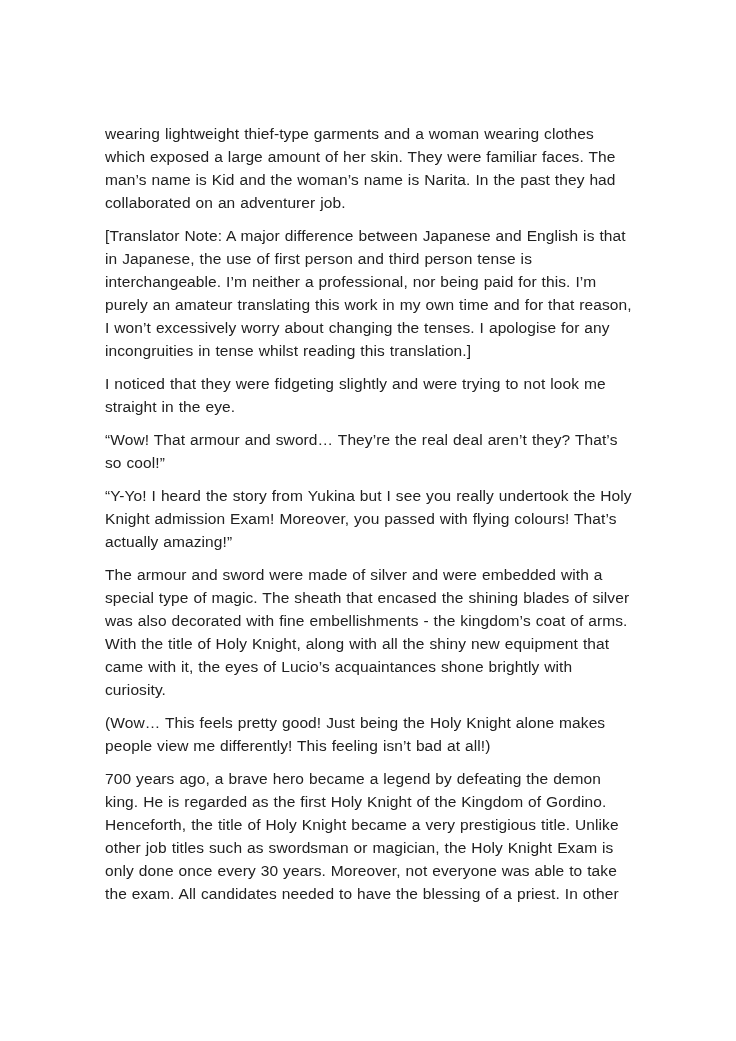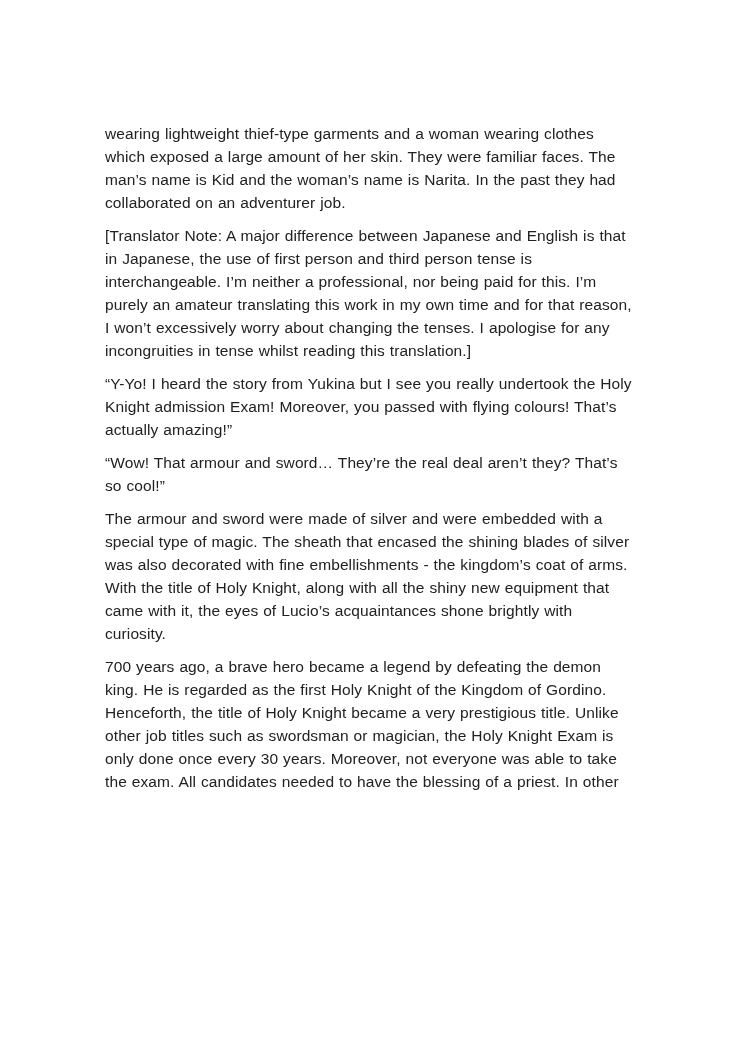--- a/index.html
+++ b/index.html
@@ -38,18 +38,20 @@
     text-align: left;
   }
 </style>
 </head>
 <body>
 
 <div class="page">
   <div class="text-column">
     <p>wearing lightweight thief-type garments and a woman wearing clothes which exposed a large amount of her skin. They were familiar faces. The man’s name is Kid and the woman’s name is Narita. In the past they had collaborated on an adventurer job.</p>
     <p>[Translator Note: A major difference between Japanese and English is that in Japanese, the use of first person and third person tense is interchangeable. I’m neither a professional, nor being paid for this. I’m purely an amateur translating this work in my own time and for that reason, I won’t excessively worry about changing the tenses. I apologise for any incongruities in tense whilst reading this translation.]</p>
+    <p>I noticed that they were fidgeting slightly and were trying to not look me straight in the eye.</p>
+    <p>“Wow! That armour and sword… They’re the real deal aren’t they? That’s so cool!”</p>
     <p>“Y-Yo! I heard the story from Yukina but I see you really undertook the Holy Knight admission Exam! Moreover, you passed with flying colours! That’s actually amazing!”</p>
-    <p>“Wow! That armour and sword… They’re the real deal aren’t they? That’s so cool!”</p>
     <p>The armour and sword were made of silver and were embedded with a special type of magic. The sheath that encased the shining blades of silver was also decorated with fine embellishments - the kingdom’s coat of arms. With the title of Holy Knight, along with all the shiny new equipment that came with it, the eyes of Lucio’s acquaintances shone brightly with curiosity.</p>
+    <p>(Wow… This feels pretty good! Just being the Holy Knight alone makes people view me differently! This feeling isn’t bad at all!)</p>
     <p>700 years ago, a brave hero became a legend by defeating the demon king. He is regarded as the first Holy Knight of the Kingdom of Gordino. Henceforth, the title of Holy Knight became a very prestigious title. Unlike other job titles such as swordsman or magician, the Holy Knight Exam is only done once every 30 years. Moreover, not everyone was able to take the exam. All candidates needed to have the blessing of a priest. In other</p>
   </div>
 </div>
 
 </body></html>

